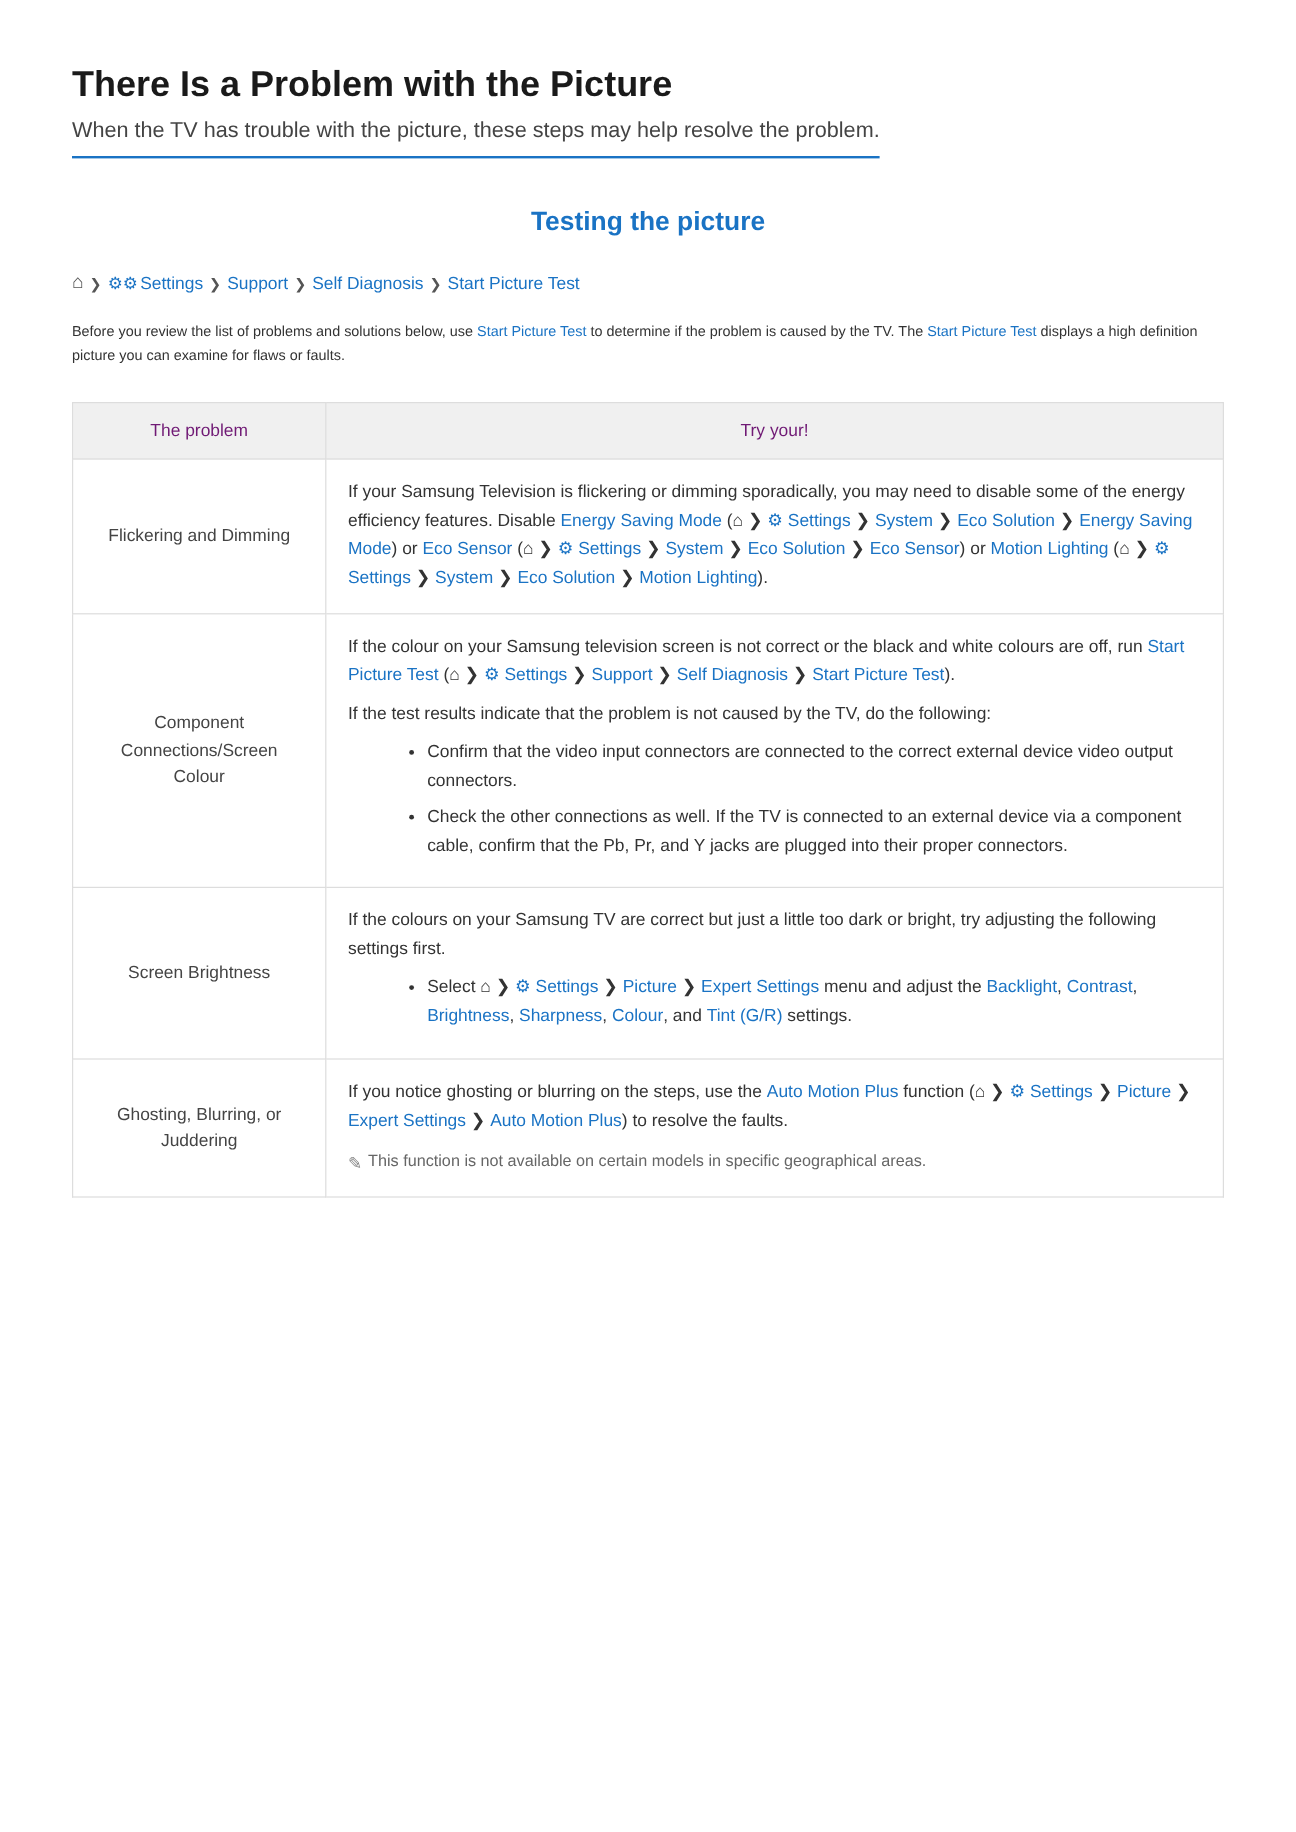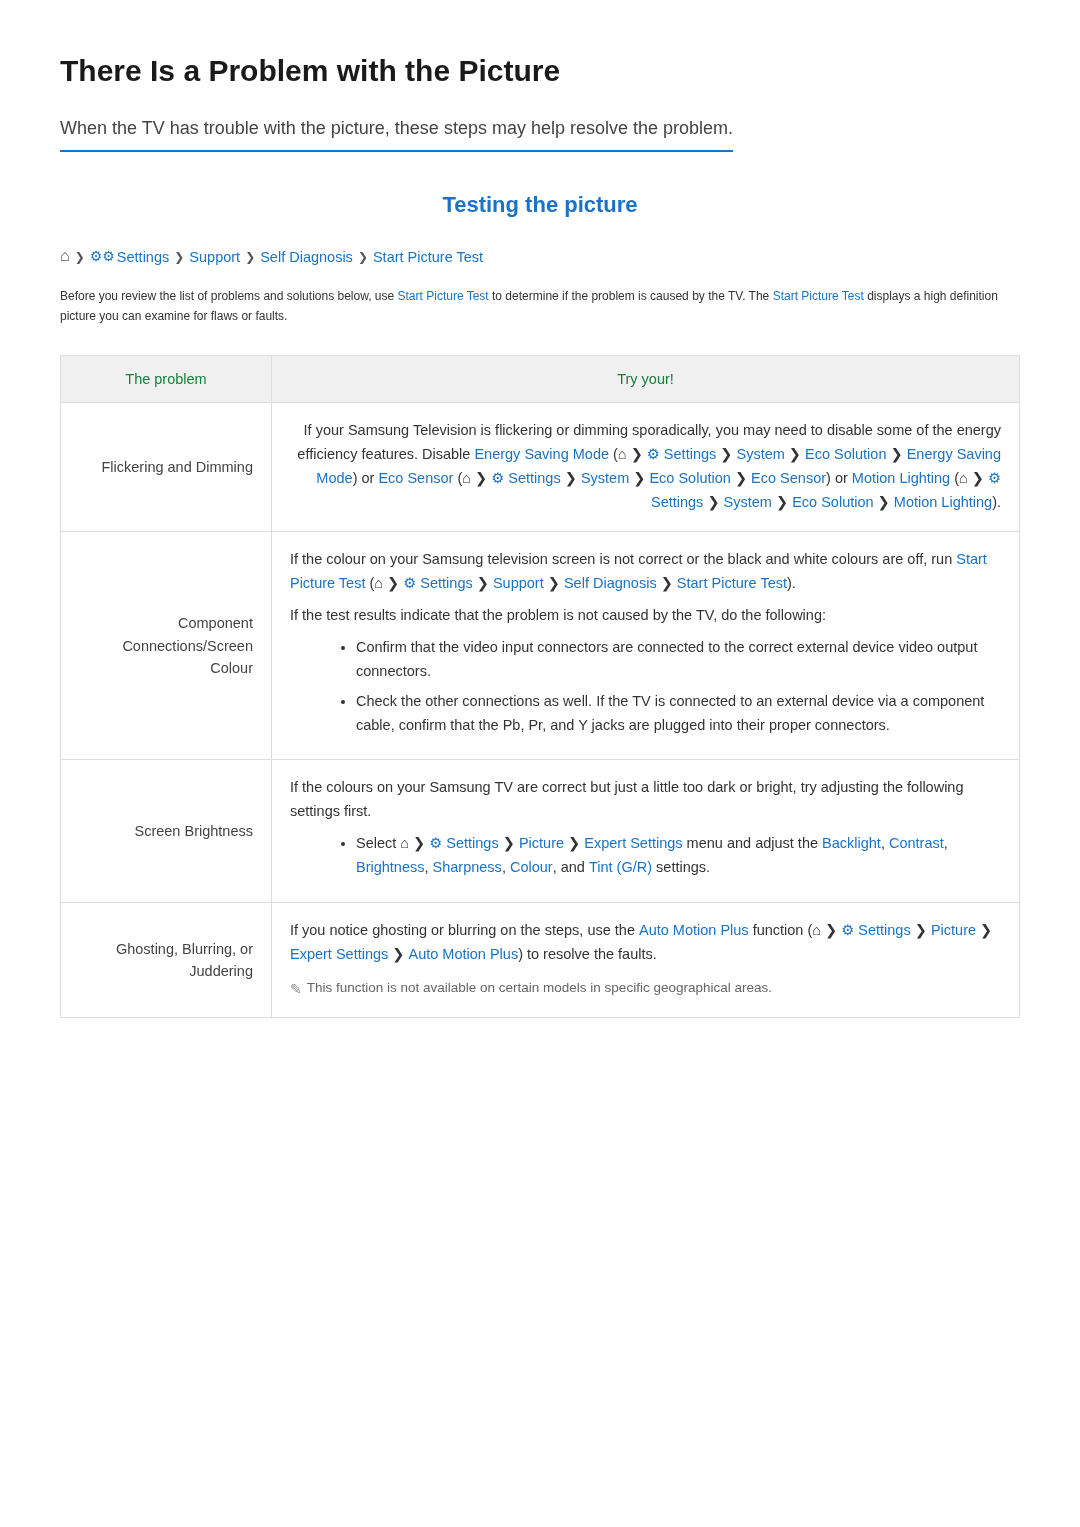--- a/index.html
+++ b/index.html
@@ -9,21 +9,21 @@
       color: #333;
       background: #fff;
       padding: 48px 60px;
       max-width: 1080px;
       line-height: 1.55;
     }
     h1 {
       font-size: 30px;
       font-weight: 600;
       color: #1a1a1a;
-      margin-bottom: 20px;
+      margin-bottom: 0;
     }
     .subtitle {
       font-size: 18px;
       color: #444;
       border-bottom: 2px solid #1a73c4;
       padding-bottom: 8px;
       margin-bottom: 36px;
       display: inline-block;
     }
     h2 {
@@ -67,50 +67,50 @@
       border-collapse: collapse;
       margin-bottom: 32px;
       font-size: 14.5px;
     }
     thead tr {
       background: #f0f0f0;
     }
     thead th {
       padding: 12px 18px;
       font-weight: 500;
-      color: #15803d;
+      color: #701a75;
       text-align: center;
       border: 1px solid #ddd;
     }
     thead th.col-problem {
       width: 22%;
       text-align: center;
     }
     thead th.col-try {
       width: 78%;
       text-align: center;
     }
     tbody td {
       padding: 16px 18px;
       border: 1px solid #ddd;
       vertical-align: top;
     }
     tbody td.problem-cell {
       color: #444;
       font-size: 14.5px;
       vertical-align: middle;
-      text-align: right;
+      text-align: center;
     }
     tbody td.try-cell {
       color: #333;
       font-size: 14.5px;
       line-height: 1.65;
     }
     .try-cell p { margin-bottom: 8px; }
-    .try-cell p:last-child { margin-bottom: 0; text-align: right; }
+    .try-cell p:last-child { margin-bottom: 0; }
     .try-cell ul {
       margin: 6px 0 6px 18px;
     }
     .try-cell ul li {
       margin-bottom: 6px;
       margin-left: 48px;
     }
     .note {
       font-size: 13.5px;
       color: #666;

